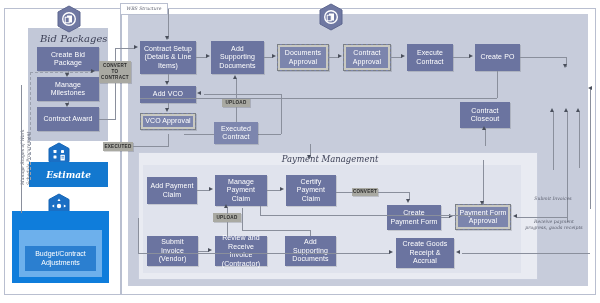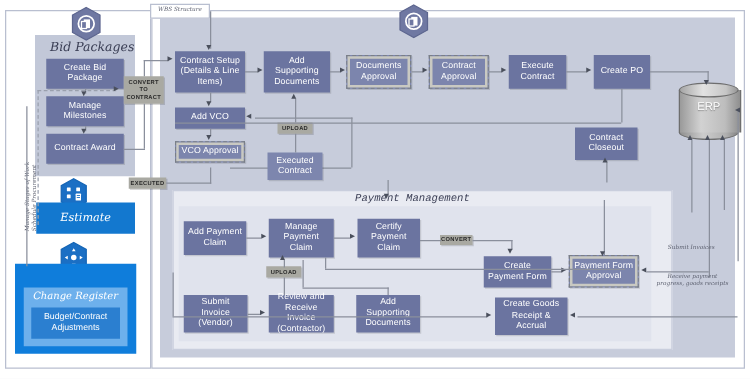--- a/index.html
+++ b/index.html
@@ -62,22 +62,22 @@
   }
 
   
   .sect-title{
     font-family:"DejaVu Serif", serif;
     font-style:italic;
     color:#3b3f55;
     font-size:10px;
     white-space:nowrap;
   }
-  .sect-title.white{color:#ffffff;}
-  .sect-title.sm{font-size:8.5px;font-family:Liberation Mono, monospace;}
+  .sect-title.white{color:#ffffff;font-weight:bold;}
+  .sect-title.sm{font-size:8.5px;}
 
   
   .note{
     font-family:"DejaVu Serif", serif;
     font-style:italic;
     color:#5b5f6e;
     font-size:4.6px;
     line-height:6px;
     text-align:center;
   }
@@ -214,21 +214,20 @@
         <circle cx="12" cy="13" r="2.2"></circle>
         <polygon points="12,5.6 13.5,8 10.5,8"></polygon>
         <polygon points="12,20.4 10.5,18 13.5,18"></polygon>
         <polygon points="4.8,13 7.2,11.5 7.2,14.5"></polygon>
         <polygon points="19.2,13 16.8,14.5 16.8,11.5"></polygon>
       </g>
     </svg>
   </div>
   <div class="abs band-control" style="left:12px;top:211px;width:97px;height:72px;"></div>
   <div class="abs" style="left:19px;top:230px;width:83px;height:47px;background:#6db0ec;"></div>
-  <div class="abs sect-title white" style="left:19px;top:232px;width:83px;text-align:center;font-size:8px;">Change Register</div>
   <div class="abs node-blue3" style="left:25px;top:246px;width:71px;height:25px;display:flex;align-items:center;justify-content:center;text-align:center;font-size:7px;line-height:8.5px;color:#fff;">Budget/Contract Adjustments</div>
 
   <div class="abs vnote note left" style="left:20px;top:185px;width:110px;">
     <span>Manage Stages of Work</span>
   </div>
   <div class="abs vnote note left" style="left:26px;top:185px;width:110px;">
     <span>Schedule Procurement</span>
   </div>
 
   <div class="ln ln-dv" style="left:30px;top:72px;height:108px;"></div>
@@ -309,26 +308,20 @@
   <div class="ln lnv" style="left:236px;top:79px;height:19px;"></div>
   <div class="arw arw-u" style="left:233.4px;top:75px;"></div>
 
   <div class="abs node" style="left:460px;top:102px;width:50px;height:26px;">Contract Closeout</div>
   <div class="ln lnv" style="left:485px;top:128px;height:18px;"></div>
   <div class="arw arw-u" style="left:482.4px;top:126px;"></div>
 
   <div class="ln lnv" style="left:497px;top:71px;height:27px;"></div>
   <div class="ln lnh" style="left:140px;top:98px;width:357px;"></div>
 
-  <div class="erp" style="left:543px;top:66px;">
-    <div class="bot"></div>
-    <div class="body"></div>
-    <div class="top"></div>
-    <div class="lbl">ERP</div>
-  </div>
 
   <div class="ln lnh" style="left:520px;top:57px;width:47px;"></div>
   <div class="ln lnv" style="left:566px;top:57px;height:10px;"></div>
   <div class="arw arw-d" style="left:563.4px;top:64px;"></div>
 
   <div class="ln lnv" style="left:553px;top:112px;height:58px;"></div>
   <div class="arw arw-u" style="left:550.4px;top:108px;"></div>
   <div class="ln lnv" style="left:567px;top:112px;height:110px;"></div>
   <div class="arw arw-u" style="left:564.4px;top:108px;"></div>
   <div class="ln lnv" style="left:579px;top:112px;height:56px;"></div>

